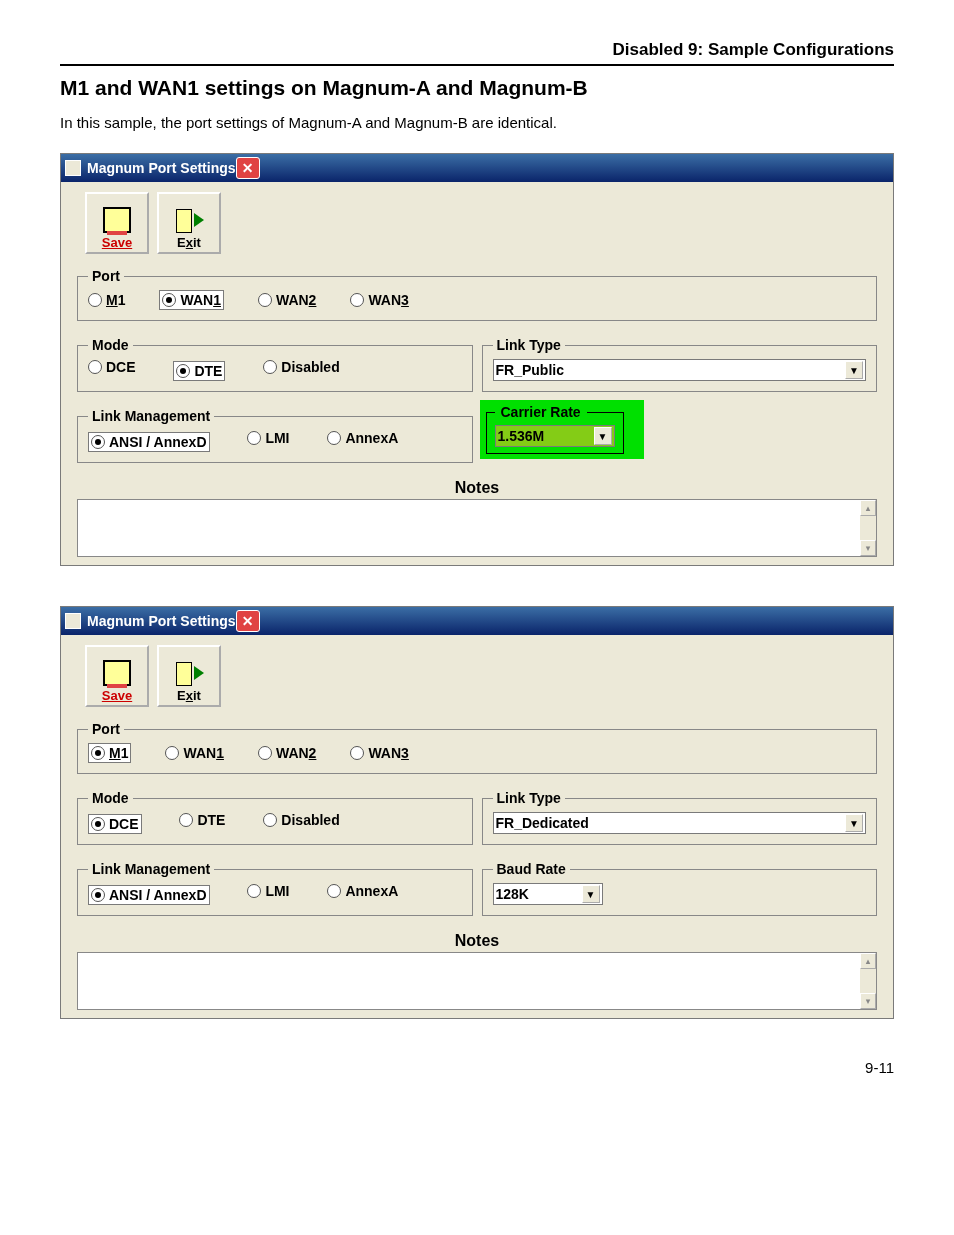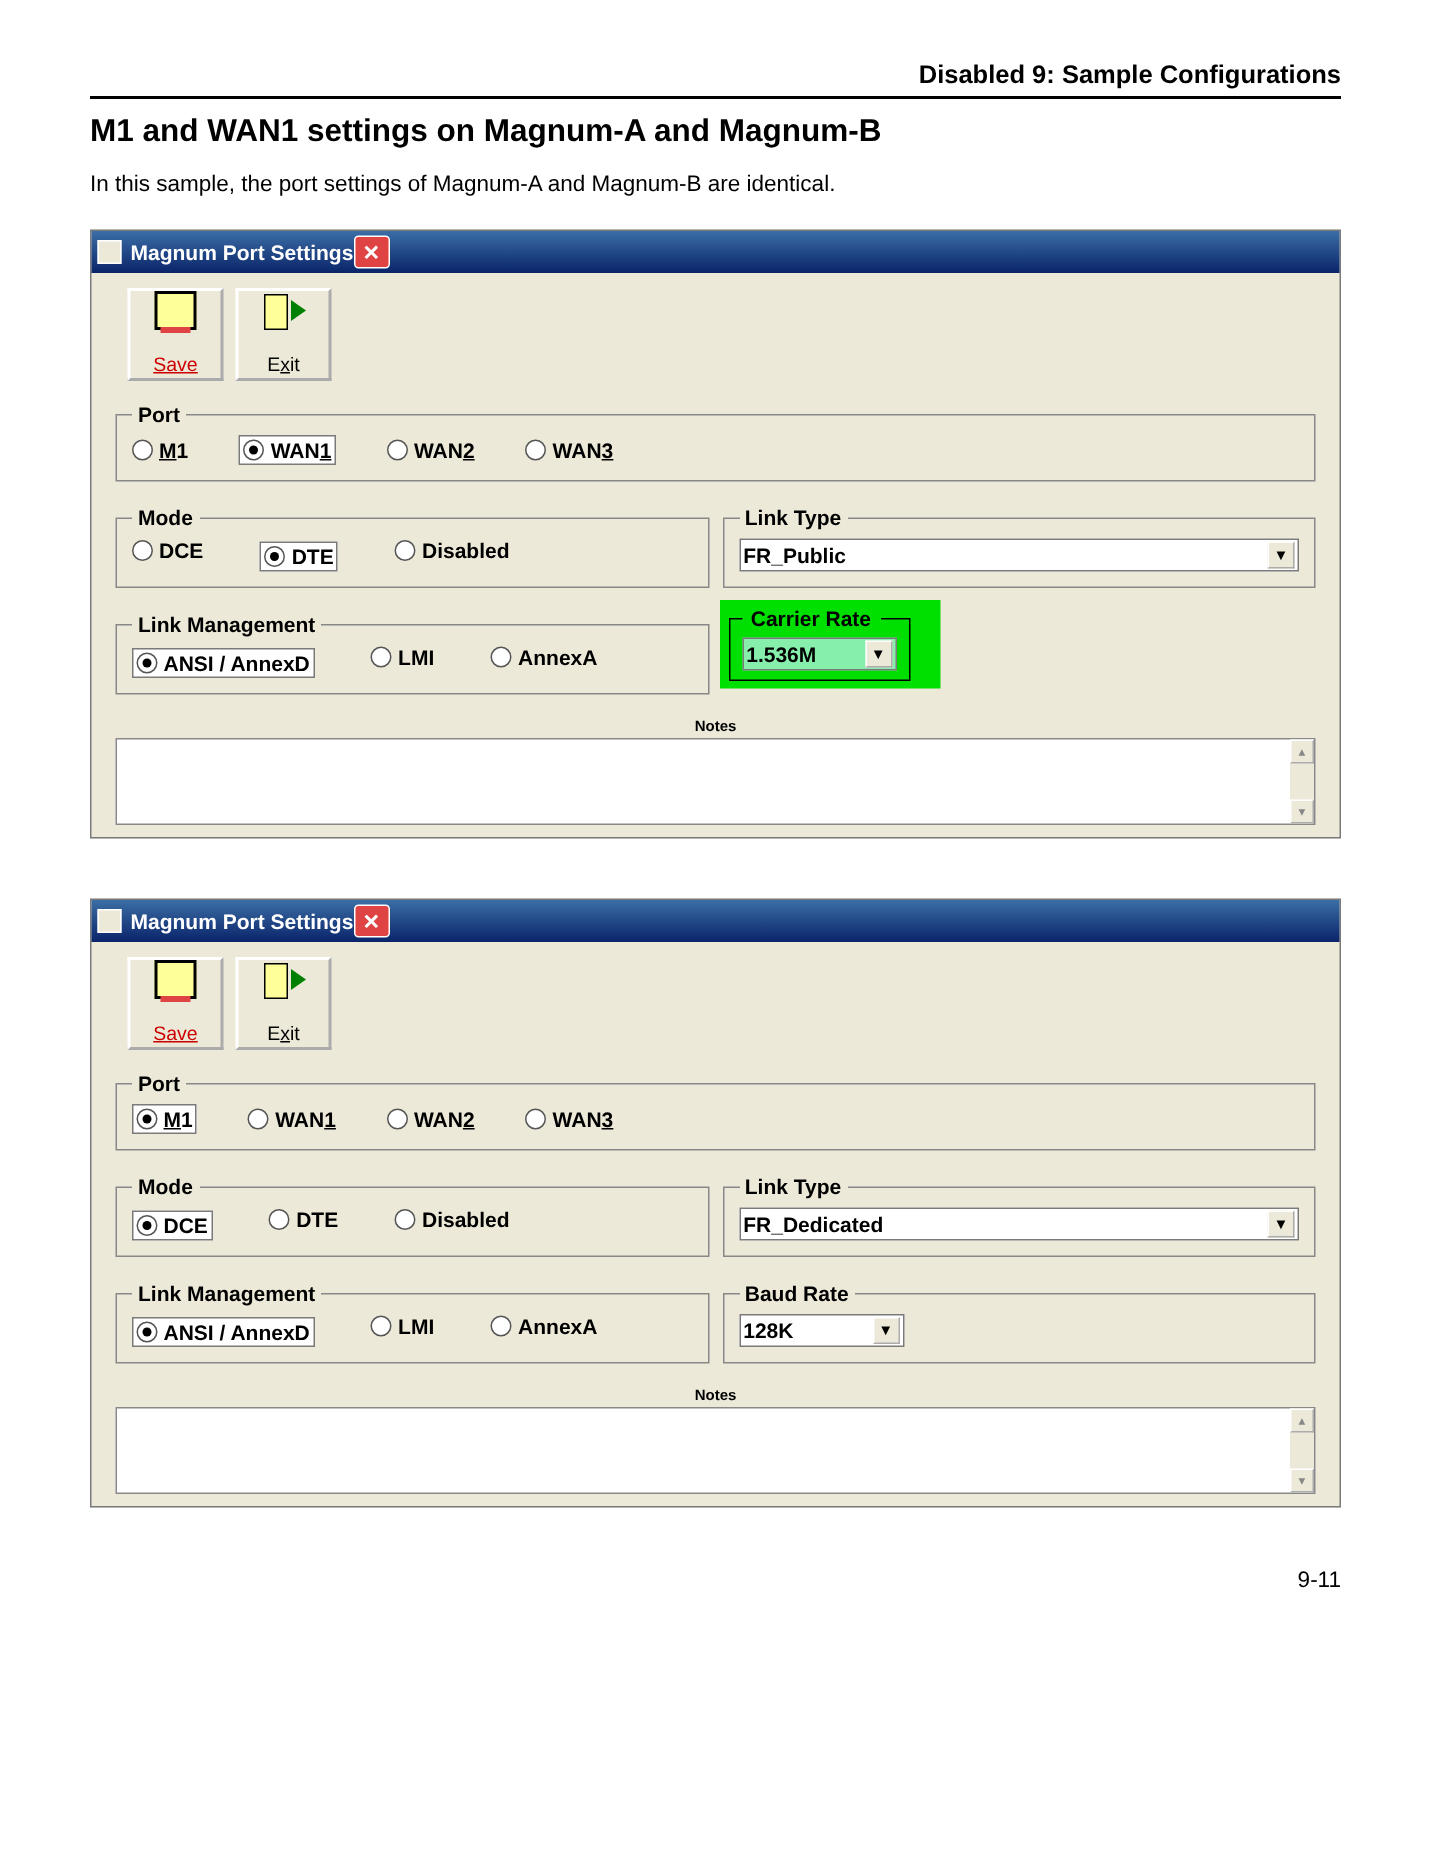--- a/index.html
+++ b/index.html
@@ -7,21 +7,21 @@
 hr.hr{border:none;border-top:2px solid #000;margin:4px 0 10px 0}
 .subhead{font-weight:bold;font-size:21px;margin-bottom:14px}
 .para{font-size:15px;margin-bottom:22px}
 .window{border:1px solid #7a7a7a;background:#ece9d8;margin-bottom:40px}
 .titlebar{background:linear-gradient(#3b6ea5,#0a246a);color:#fff;font-weight:bold;font-size:14px;padding:3px 4px;display:flex;align-items:center;justify-content:flex-start}
 .titlebar .left{display:flex;align-items:center;gap:6px}
 .tb-icon{width:14px;height:14px;border:1px solid #fff;display:inline-block;background:#ece9d8}
 .closebtn{width:22px;height:20px;background:#e04343;border:1px solid #fff;border-radius:3px;display:flex;align-items:center;justify-content:center;color:#fff;font-weight:bold;font-size:14px;cursor:pointer}
 .body{padding:10px 14px 4px 14px}
 .toolbar{display:flex;gap:8px;margin-bottom:14px;margin-left:10px}
-.tbtn{width:60px;height:56px;border:2px outset #fff;background:#ece9d8;display:flex;flex-direction:column;align-items:center;justify-content:space-between;padding-bottom:2px;font-weight:normal;font-size:13px;cursor:pointer}
+.tbtn{width:60px;height:56px;border:2px outset #fff;background:#ece9d8;display:flex;flex-direction:column;align-items:center;justify-content:flex-end;padding-bottom:2px;font-weight:bold;font-size:13px;cursor:pointer}
 .tbtn .ic{width:28px;height:26px;margin-bottom:2px;display:flex;align-items:center;justify-content:center}
 .save-ic{width:26px;height:22px;background:#ffff99;border:2px solid #000;position:relative}
 .save-ic::after{content:"";position:absolute;bottom:-4px;left:2px;right:2px;height:4px;background:#e04343}
 .exit-ic{position:relative;width:26px;height:22px}
 .exit-ic .door{width:14px;height:22px;background:#ffff99;border:1px solid #000;display:inline-block}
 .exit-ic .arrow{position:absolute;right:-2px;top:4px;width:0;height:0;border-top:7px solid transparent;border-bottom:7px solid transparent;border-left:10px solid #008000}
 .save-lbl{color:#c00;text-decoration:underline}
 .exit-lbl{color:#000}
 .exit-lbl .u{text-decoration:underline}
 fieldset{border:1px solid #888;margin:8px 2px;padding:6px 10px 10px 10px}
@@ -30,21 +30,21 @@
 .row{display:flex;align-items:center;flex-wrap:wrap}
 .twocol{display:flex;gap:5px}
 .twocol>div{flex:1}
 .radio{display:inline-flex;align-items:center;gap:4px;font-weight:bold;font-size:14px;margin-right:34px;cursor:pointer}
 .radio .dot{width:12px;height:12px;border:1px solid #555;border-radius:50%;background:#fff;display:inline-flex;align-items:center;justify-content:center}
 .radio.sel .dot::after{content:"";width:6px;height:6px;background:#000;border-radius:50%}
 .radio .u{text-decoration:underline}
 select,.sel{font-family:inherit;font-size:14px;font-weight:bold;border:1px solid #7a7a7a;background:#fff;padding:1px 2px;box-sizing:border-box}
 .sel{display:inline-flex;align-items:center;justify-content:space-between}
 .sel .arrow{width:16px;height:16px;background:#ece9d8;border:1px outset #fff;margin-left:4px;display:flex;align-items:center;justify-content:center;font-size:10px}
-.notes-lbl{text-align:center;font-weight:bold;font-size:10px;margin-top:8px}
+.notes-lbl{text-align:center;font-weight:bold;font-size:16px;margin-top:8px}
 .notes{background:#fff;border:1px solid #888;height:56px;position:relative;margin:2px 2px 4px 2px}
 .notes .sb{position:absolute;right:0;top:0;bottom:0;width:16px;background:#ece9d8;display:flex;flex-direction:column;justify-content:space-between}
 .notes .sb span{width:14px;height:14px;border:1px outset #fff;font-size:9px;text-align:center;line-height:14px;color:#888}
 .green-wrap{background:#00e000;padding:3px 20px 5px 6px;display:inline-block}
 .pgnum{text-align:right;font-size:15px;margin-top:10px}
 </style>
 </head>
 <body>
 
 <div class="chapter">Disabled 9: Sample Configurations</div>
@@ -142,21 +142,21 @@
           <span class="radio">
               <span class="dot"></span>
               <span>AnnexA</span>
             </span>
         </fieldset>
       </div>
       <div>
         <span class="green-wrap">
           <fieldset style="border-color:#000;margin:0;padding:4px 8px 6px 8px;background:#00e000">
             <legend class="hl">Carrier Rate</legend>
-            <div class="sel" style="width:103px;background:#86efac">
+            <div class="sel" style="width:120px;background:#84cc16">
                 <span>1.536M</span>
                 <span class="arrow">▼</span>
               </div>
           </fieldset>
         </span>
       </div>
     </div>
 
     <div class="notes-lbl">Notes</div>
     <div class="notes">

